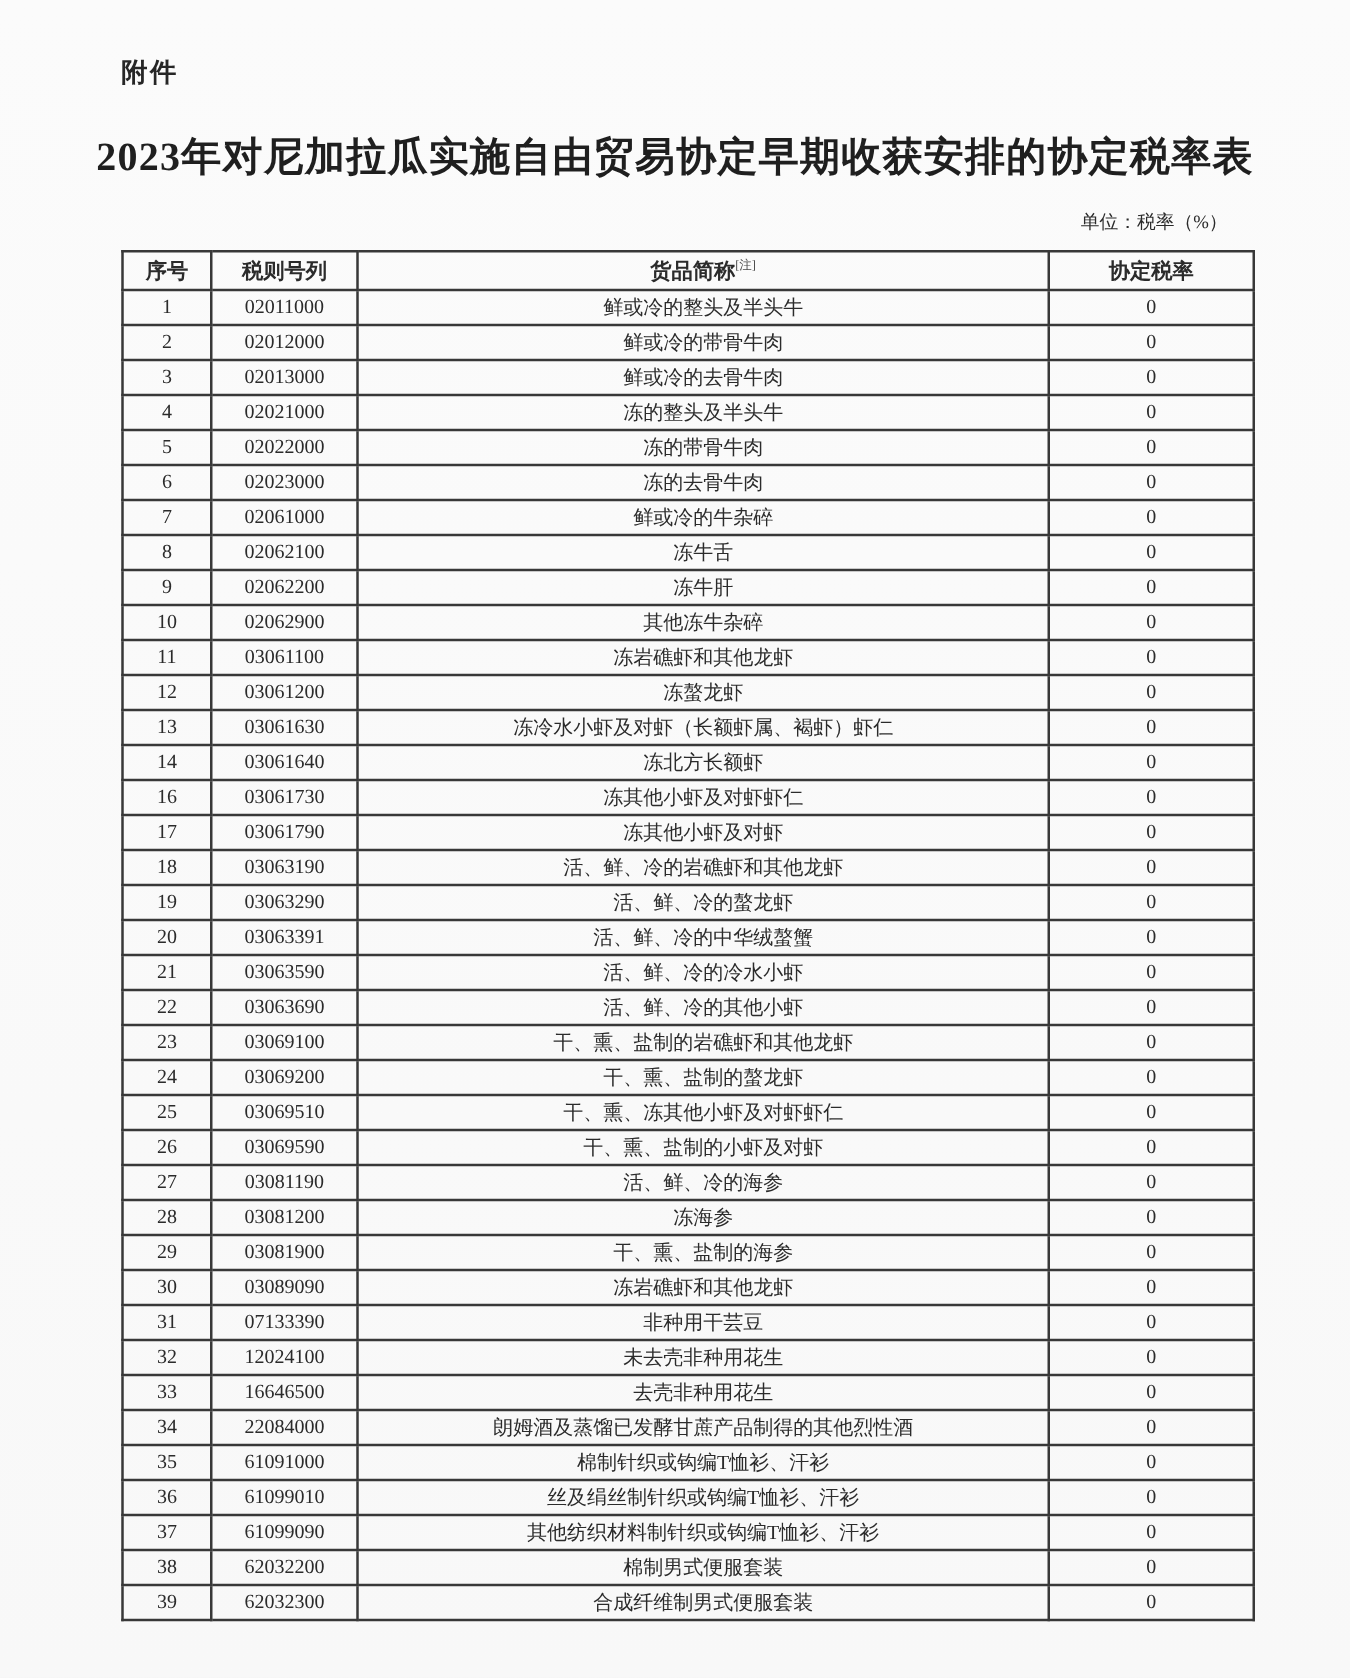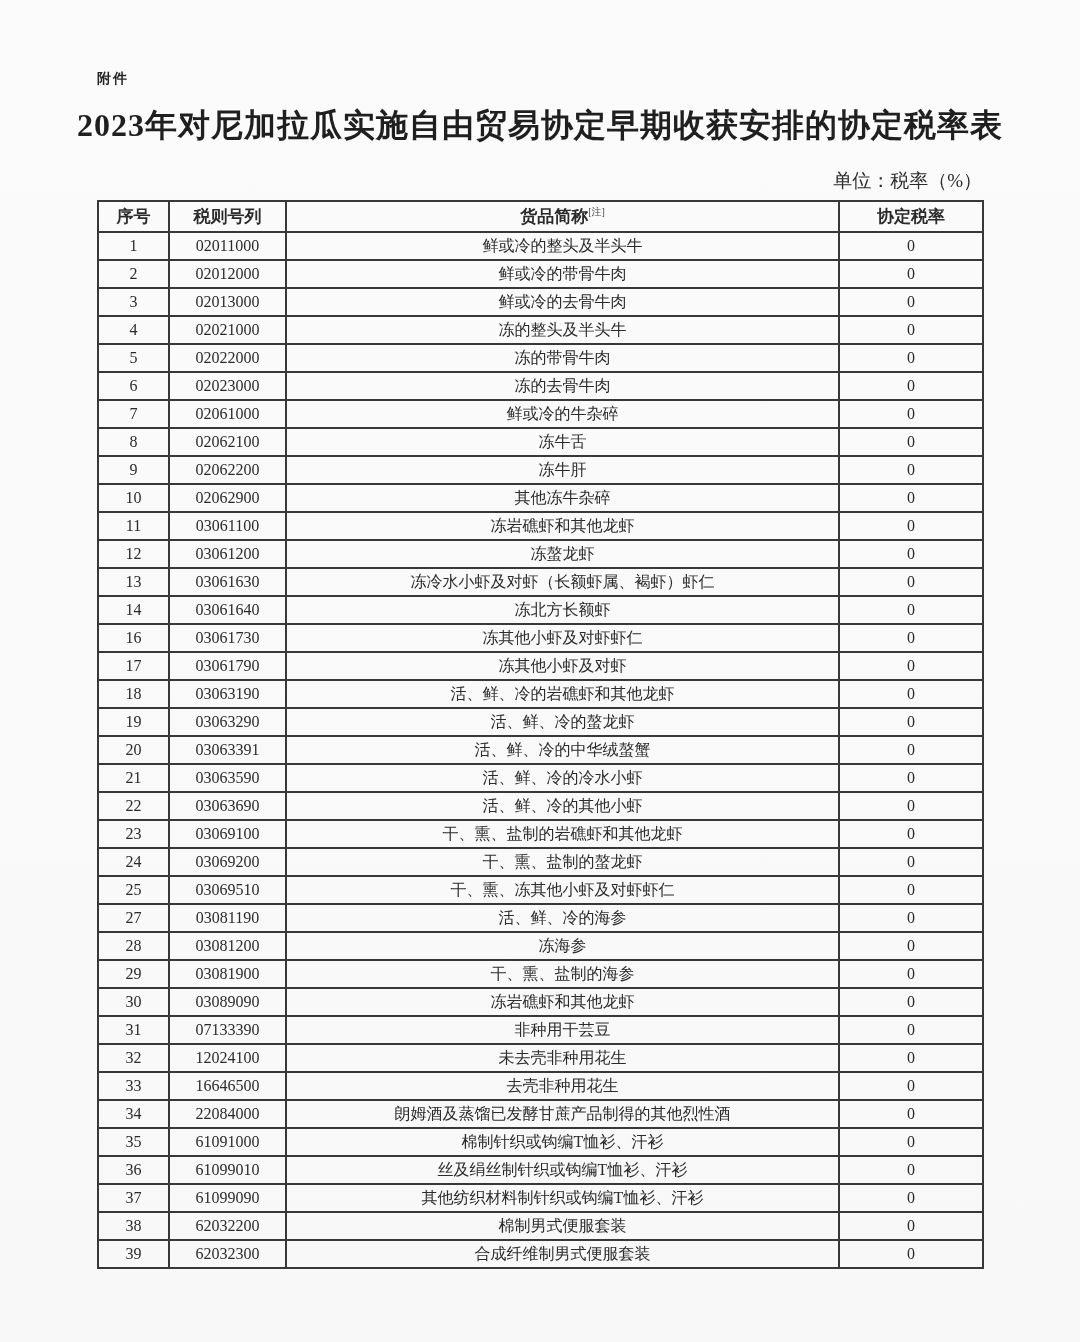--- a/index.html
+++ b/index.html
@@ -13,41 +13,40 @@
     width: 1080px;
     height: 1342px;
     margin: 0 auto;
     background: linear-gradient(180deg, #fbfbfb 0%, #f8f8f8 100%);
     overflow: hidden;
   }
   .attachment {
     position: absolute;
     left: 97px;
     top: 44px;
-    font-size: 14px;
+    font-size: 21px;
     font-weight: bold;
     letter-spacing: 2px;
-    margin-top: 26px;
   }
   .doc-title {
     position: absolute;
     left: 0;
     top: 104px;
     width: 100%;
     text-align: center;
     font-size: 32px;
     font-weight: bold;
     letter-spacing: 1px;
     color: #1f1f1f;
   }
   .unit-note {
     position: absolute;
     right: 98px;
     top: 168px;
-    font-size: 19px;
+    font-size: 15px;
     color: #2a2a2a;
   }
   table.rate-table {
     position: absolute;
     left: 97px;
     top: 200px;
     width: 885px;
     border-collapse: collapse;
     table-layout: fixed;
     font-size: 16px;
@@ -64,21 +63,21 @@
     white-space: nowrap;
   }
   table.rate-table th {
     font-weight: bold;
     height: 31px;
     font-size: 17px;
   }
   .col-index { width: 71px; }
   .col-code  { width: 117px; }
   .col-name  { width: 553px; }
-  .col-rate  { width: 144px; }
+  .col-rate  { width: 164px; }
   td.cell-name {
     text-align: left;
     padding-left: 7px;
   }
   sup.note-sup {
     font-size: 10px;
     font-weight: normal;
     color: #4a4a4a;
     vertical-align: super;
     letter-spacing: 0;
@@ -267,20 +266,26 @@
     <td class="col-rate">0</td>
   </tr>
 
   <tr>
     <td class="col-index">25</td>
     <td class="col-code">03069510</td>
     <td class="col-name cell-name">干、熏、冻其他小虾及对虾虾仁</td>
     <td class="col-rate">0</td>
   </tr>
 
+  <tr>
+    <td class="col-index">26</td>
+    <td class="col-code">03069590</td>
+    <td class="col-name cell-name">干、熏、盐制的小虾及对虾</td>
+    <td class="col-rate">0</td>
+  </tr>
 
   <tr>
     <td class="col-index">27</td>
     <td class="col-code">03081190</td>
     <td class="col-name cell-name">活、鲜、冷的海参</td>
     <td class="col-rate">0</td>
   </tr>
 
   <tr>
     <td class="col-index">28</td>

